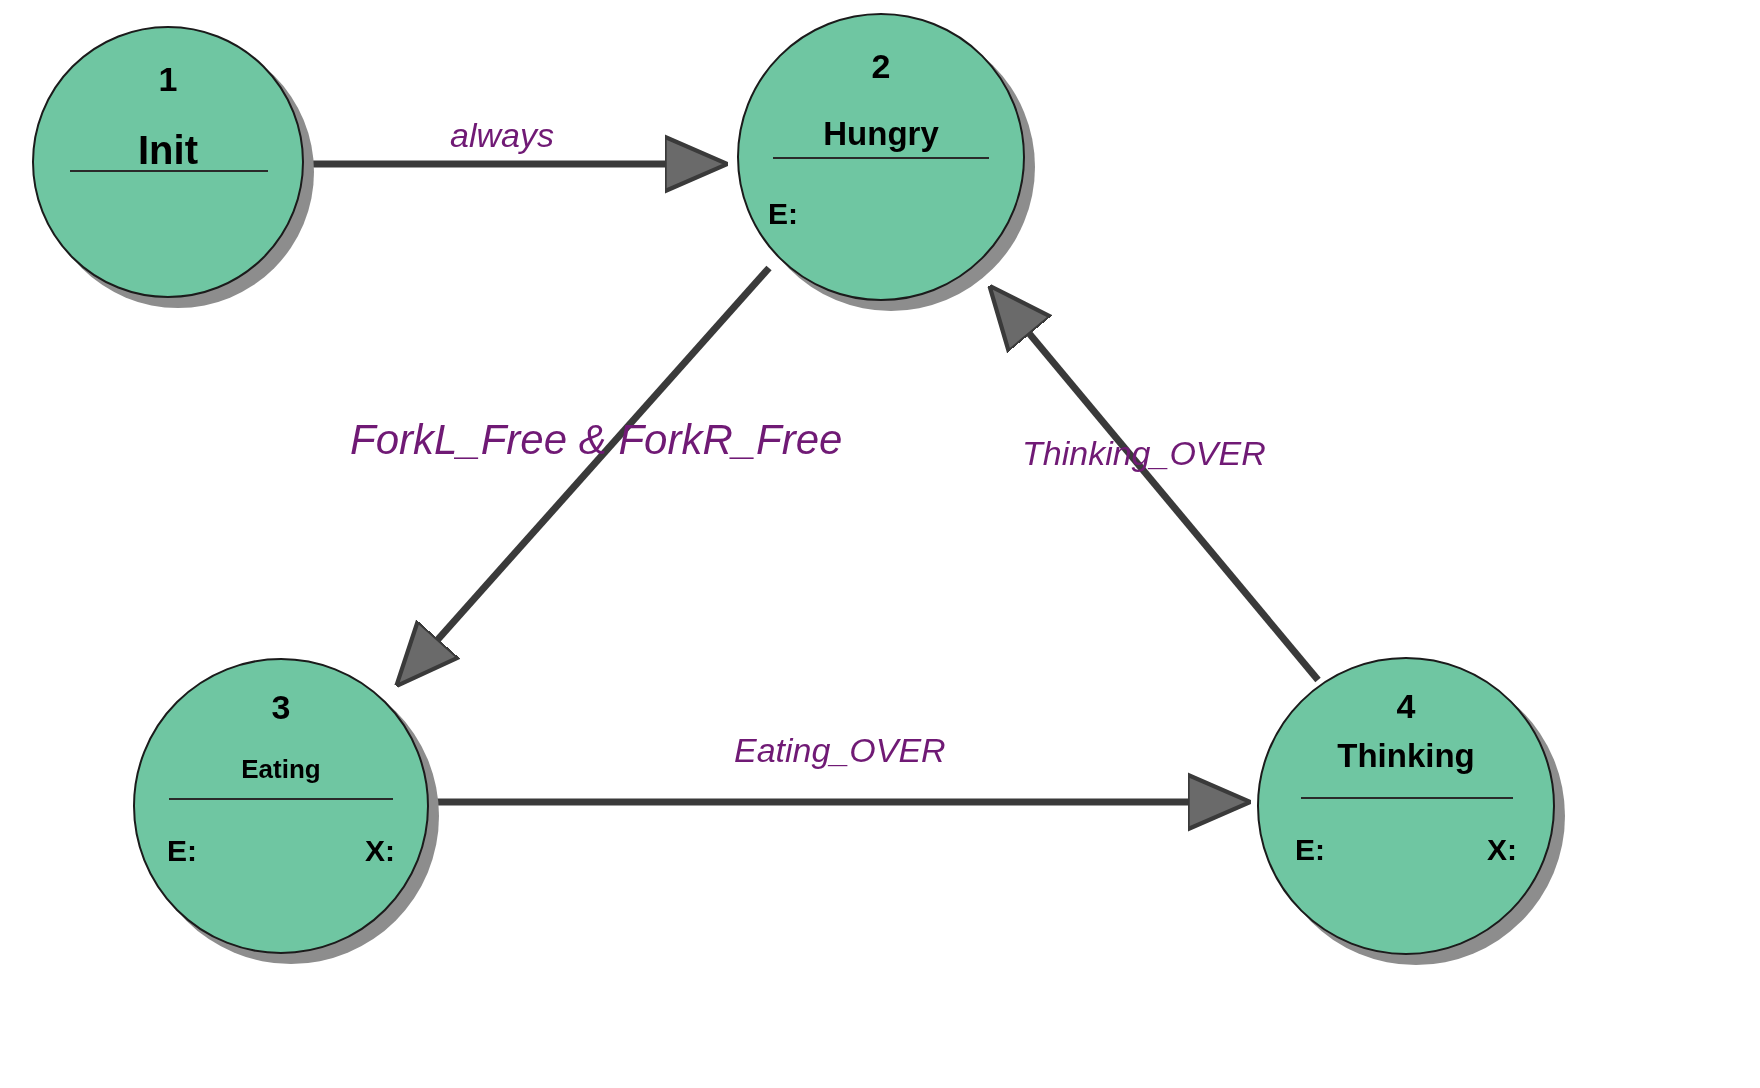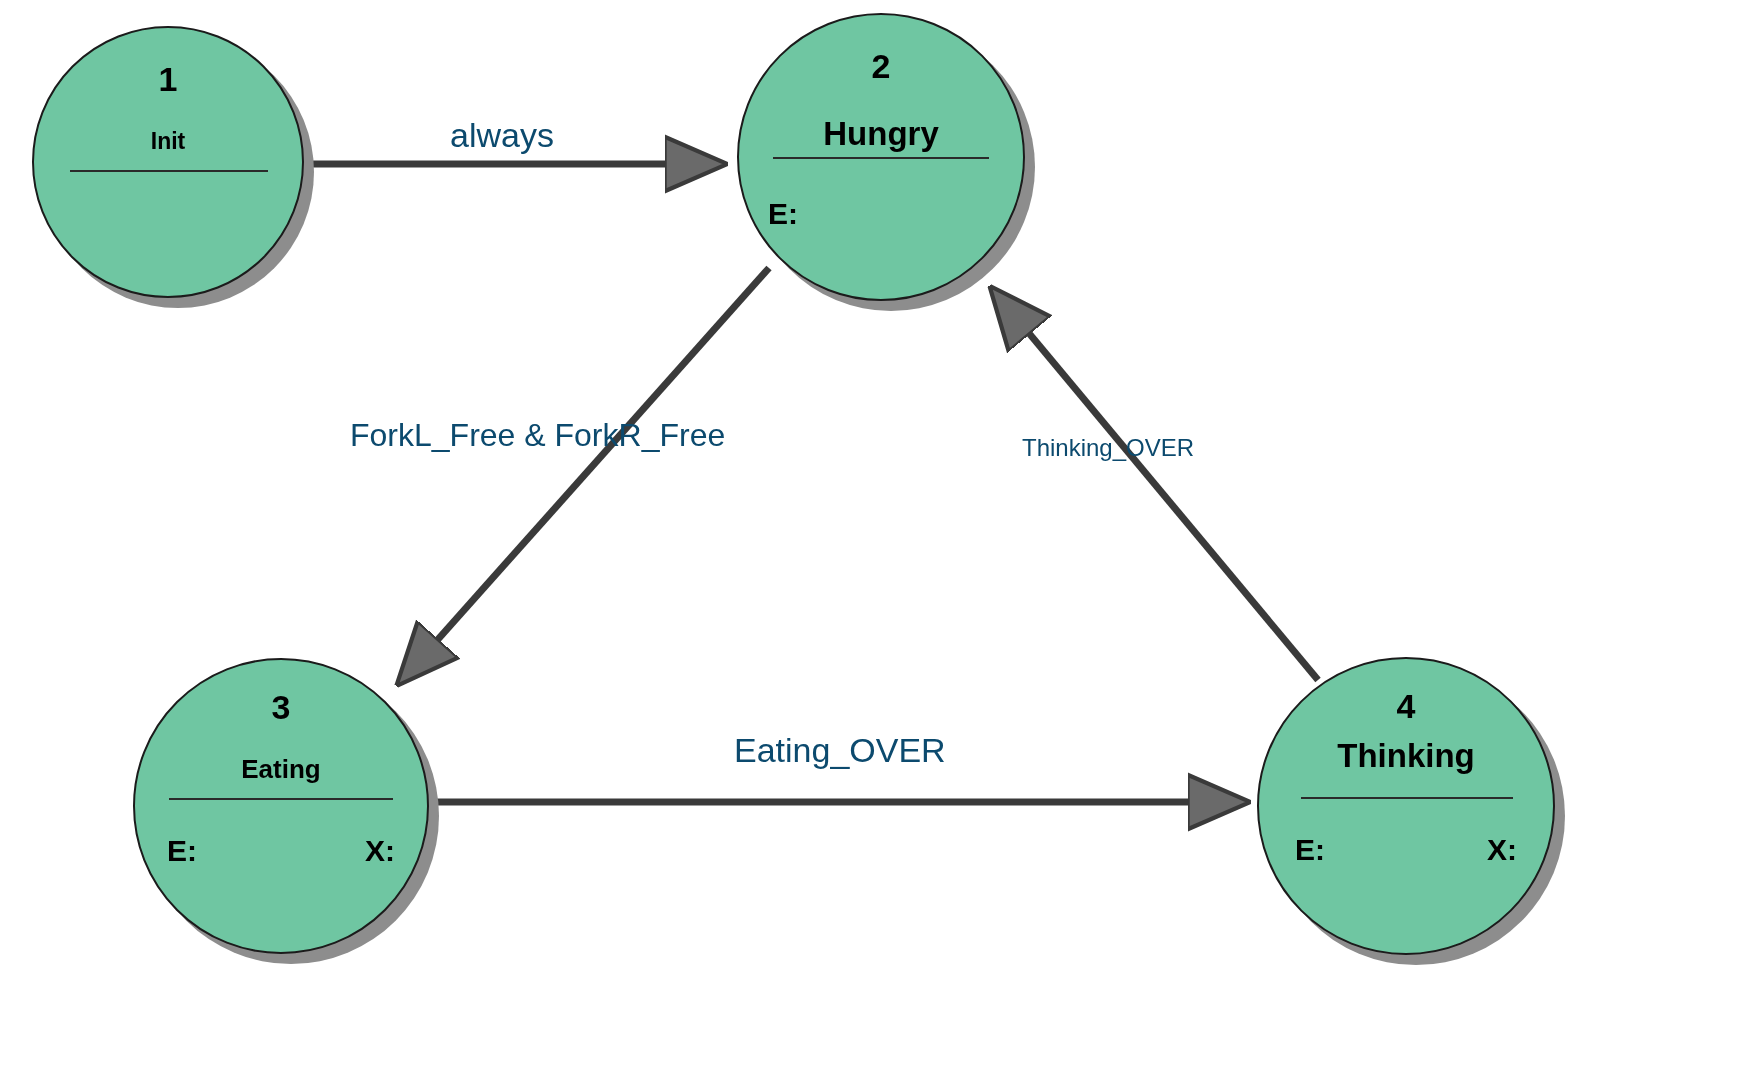--- a/index.html
+++ b/index.html
@@ -70,25 +70,26 @@
   .slot {
     position: absolute;
     font-weight: bold;
     color: #000000;
     z-index: 3;
     line-height: 1;
     white-space: nowrap;
   }
   .edge-label {
     position: absolute;
-    color: #0c4a6e;
+    color: #701a75;
     font-weight: normal;
     white-space: nowrap;
     z-index: 4;
     line-height: 1;
+    font-style: italic;
   }
 </style>
 </head>
 <body>
 
 <div id="canvas">
 
   <svg id="edge-layer" viewBox="0 0 1760 1088" width="1760" height="1088" xmlns="http://www.w3.org/2000/svg">
     <defs>
       <marker id="arrowhead" markerWidth="9" markerHeight="9" refX="8.2" refY="4.5" orient="auto" markerUnits="strokeWidth">
@@ -110,21 +111,21 @@
 
     <g>
       <line x1="1318" y1="680" x2="993" y2="290" stroke="#3a3a3a" stroke-width="7" marker-end="url(#arrowhead)"></line>
     </g>
   </svg>
 
   <div class="node" style="left:32px; top:26px; width:272px; height:272px;">
     <div class="node-shadow" style="left:10px; top:10px; width:272px; height:272px;"></div>
     <div class="node-body" style="left:0; top:0; width:272px; height:272px;"></div>
     <div class="node-num" style="top:36px; font-size:34px;">1</div>
-    <div class="node-name" style="top:104px; font-size:23px;">Init</div>
+    <div class="node-name" style="top:104px; font-size:40px;">Init</div>
     <div class="node-divider" style="left:38px; top:144px; width:198px;"></div>
   </div>
 
   <div class="node" style="left:737px; top:13px; width:288px; height:288px;">
     <div class="node-shadow" style="left:10px; top:10px; width:288px; height:288px;"></div>
     <div class="node-body" style="left:0; top:0; width:288px; height:288px;"></div>
     <div class="node-num" style="top:36px; font-size:34px;">2</div>
     <div class="node-name" style="top:104px; font-size:33px;text-align:center;">Hungry</div>
     <div class="node-divider" style="left:36px; top:144px; width:216px;"></div>
     <div class="slot" style="left:31px; top:186px; font-size:30px;">E:</div>
@@ -145,19 +146,19 @@
     <div class="node-body" style="left:0; top:0; width:298px; height:298px;"></div>
     <div class="node-num" style="top:32px; font-size:34px;">4</div>
     <div class="node-name" style="top:82px; font-size:33px;">Thinking</div>
     <div class="node-divider" style="left:44px; top:140px; width:212px;"></div>
     <div class="slot" style="left:38px; top:178px; font-size:30px;">E:</div>
     <div class="slot" style="right:38px; top:178px; font-size:30px;">X:</div>
   </div>
 
   <div class="edge-label" style="left:450px; top:118px; font-size:34px;">always</div>
 
-  <div class="edge-label" style="left:350px; top:419px; font-size:32px;">ForkL_Free &amp; ForkR_Free</div>
+  <div class="edge-label" style="left:350px; top:419px; font-size:42px;">ForkL_Free &amp; ForkR_Free</div>
 
   <div class="edge-label" style="left:718px; top:733px; font-size:34px;margin-left:16px;">Eating_OVER</div>
 
-  <div class="edge-label" style="left:1022px; top:436px; font-size:24px;">Thinking_OVER</div>
+  <div class="edge-label" style="left:1022px; top:436px; font-size:34px;">Thinking_OVER</div>
 
 </div>
 
 </body></html>

